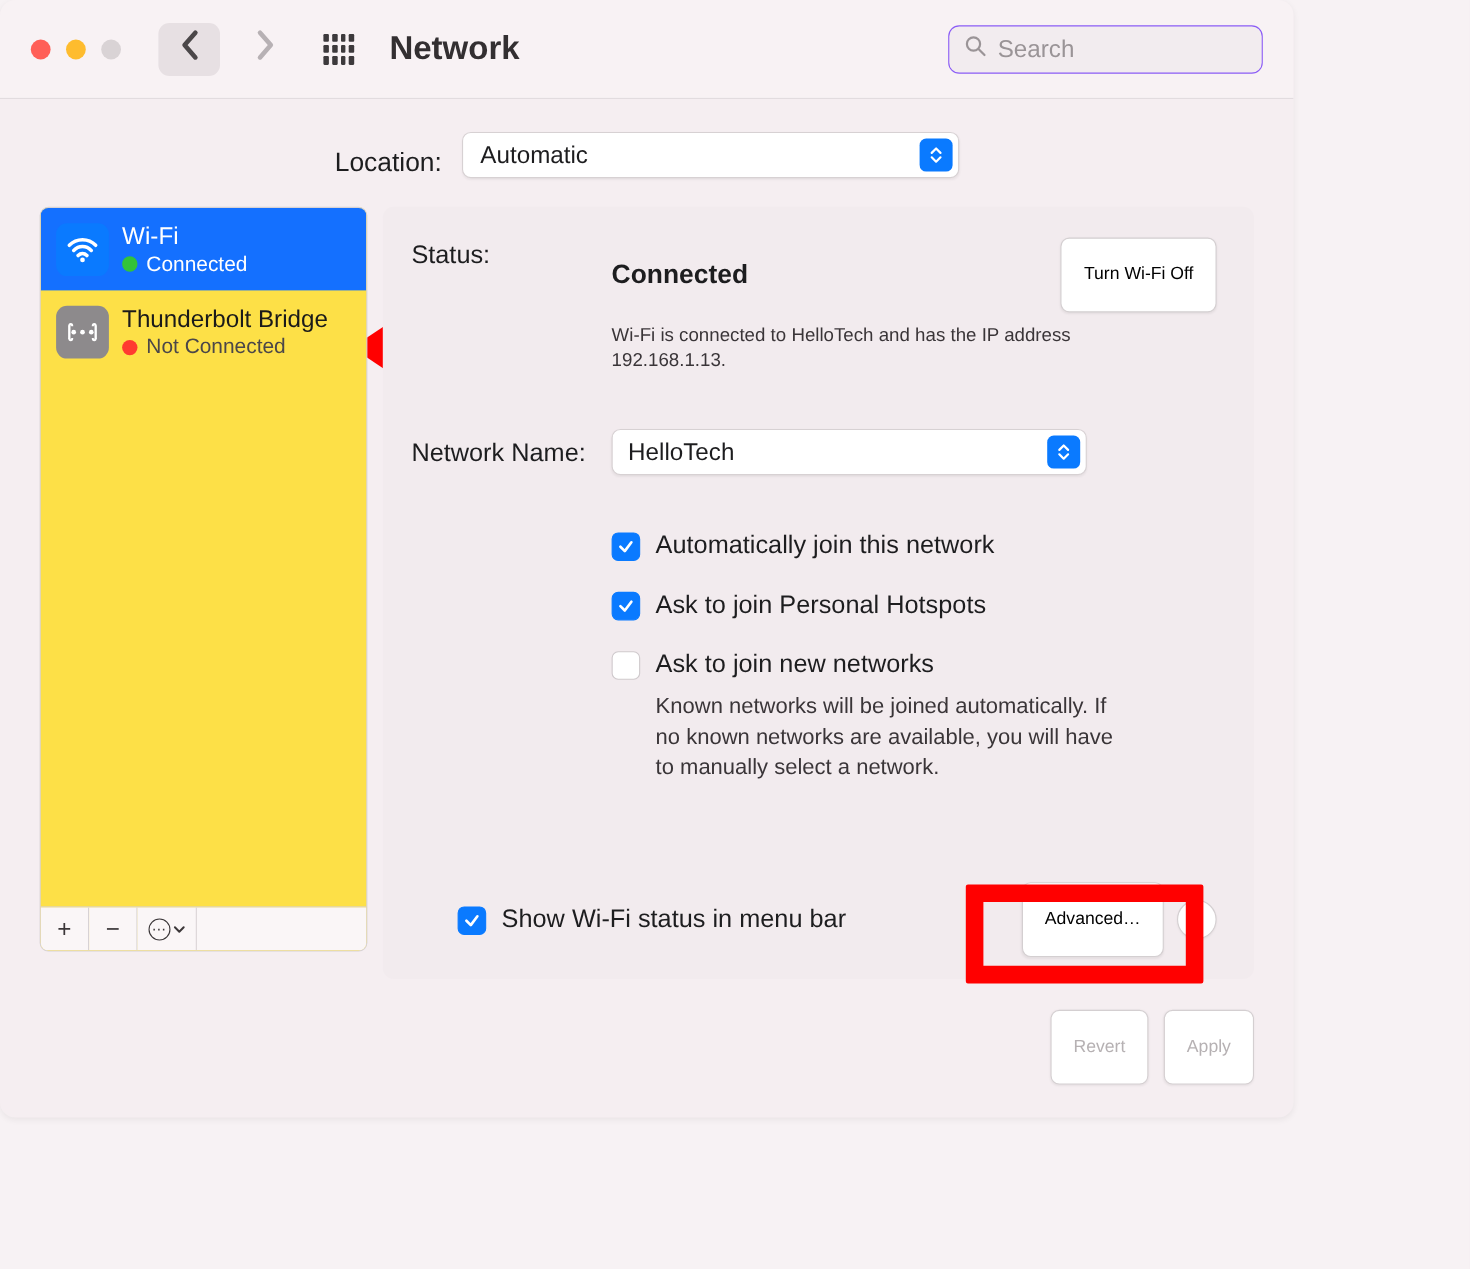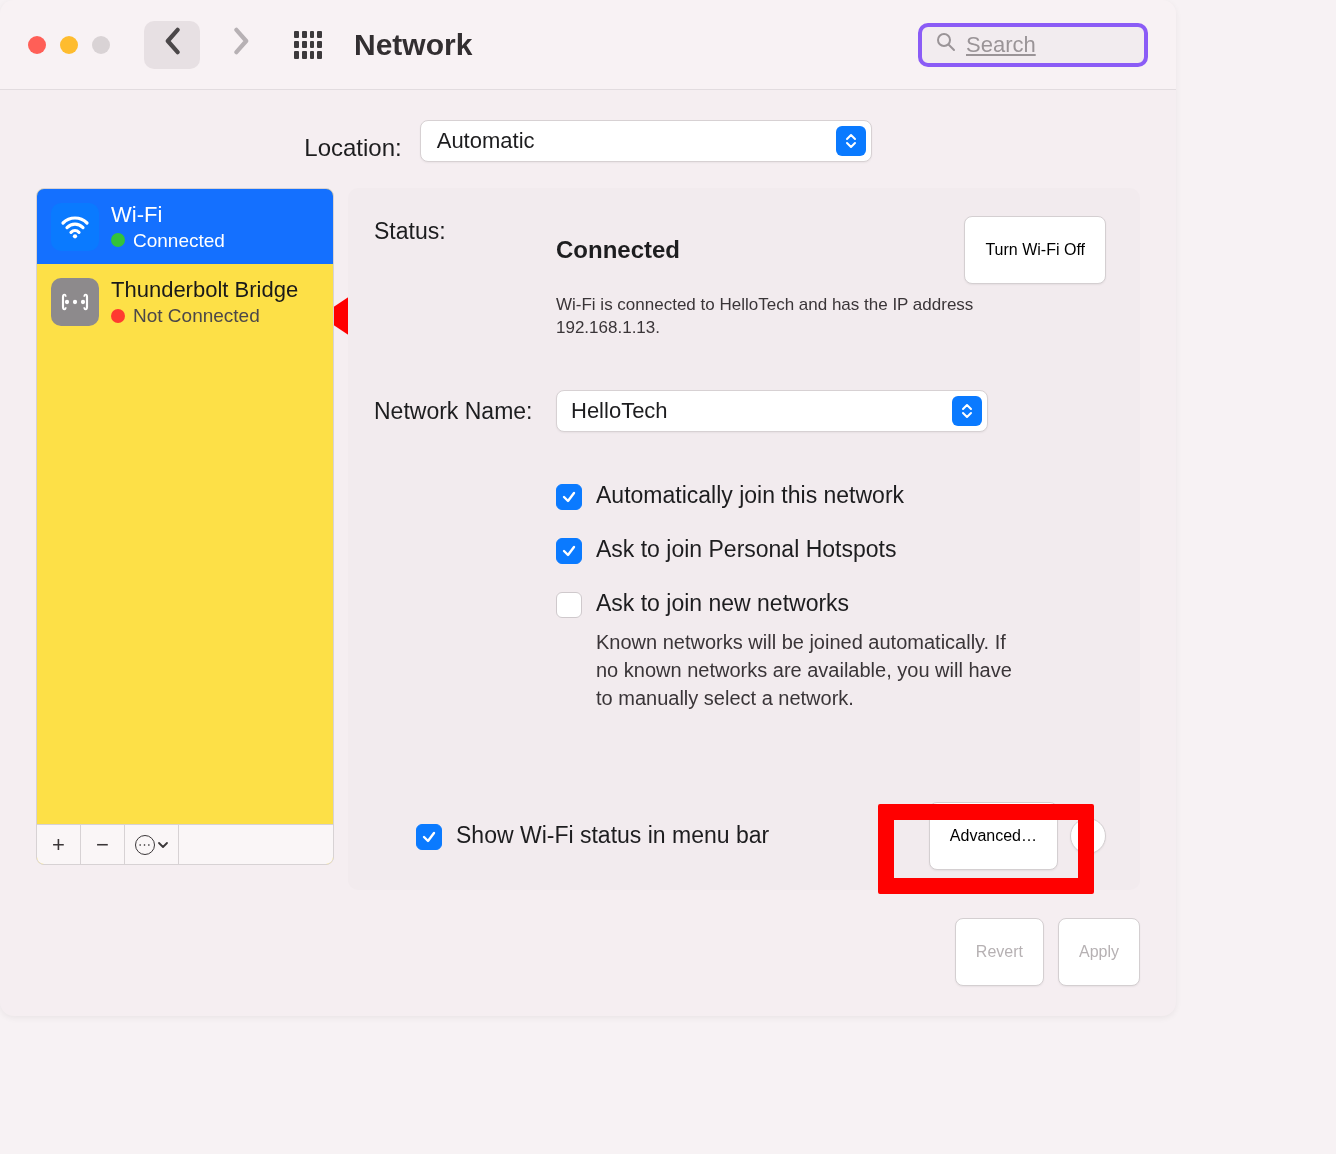--- a/index.html
+++ b/index.html
@@ -47,28 +47,27 @@
     display: grid;
     grid-template-columns: repeat(4,1fr);
     grid-template-rows: repeat(3,1fr);
     gap: 3px;
     margin: 0 18px 0 10px;
   }
   .grid-icon span { background:#3d3a3c; border-radius:1px; }
   .title-text { font-size: 30px; font-weight: 700; color: #332f31; flex: 0 0 auto; }
   .spacer { flex: 1; }
   .search-box {
-    width: 230px; height: 44px;
+    width: 286px; height: 44px;
     background: #f2ecef;
-    border: 4px solid #8b5cf6;
+    border: 1px solid #8b5cf6;
     border-radius: 10px;
     display: flex; align-items: center;
     padding: 0 14px; gap: 10px;
     color: #9a9497;
-    text-decoration: underline;
   }
   .search-box input {
     border: none; background: transparent; outline: none;
     font-size: 22px; color: #333; width: 100%;
   }
   .search-box input::placeholder { color: #9a9497; }
 
   
   .content { padding: 30px 36px 30px 36px; }
   .location-row {

